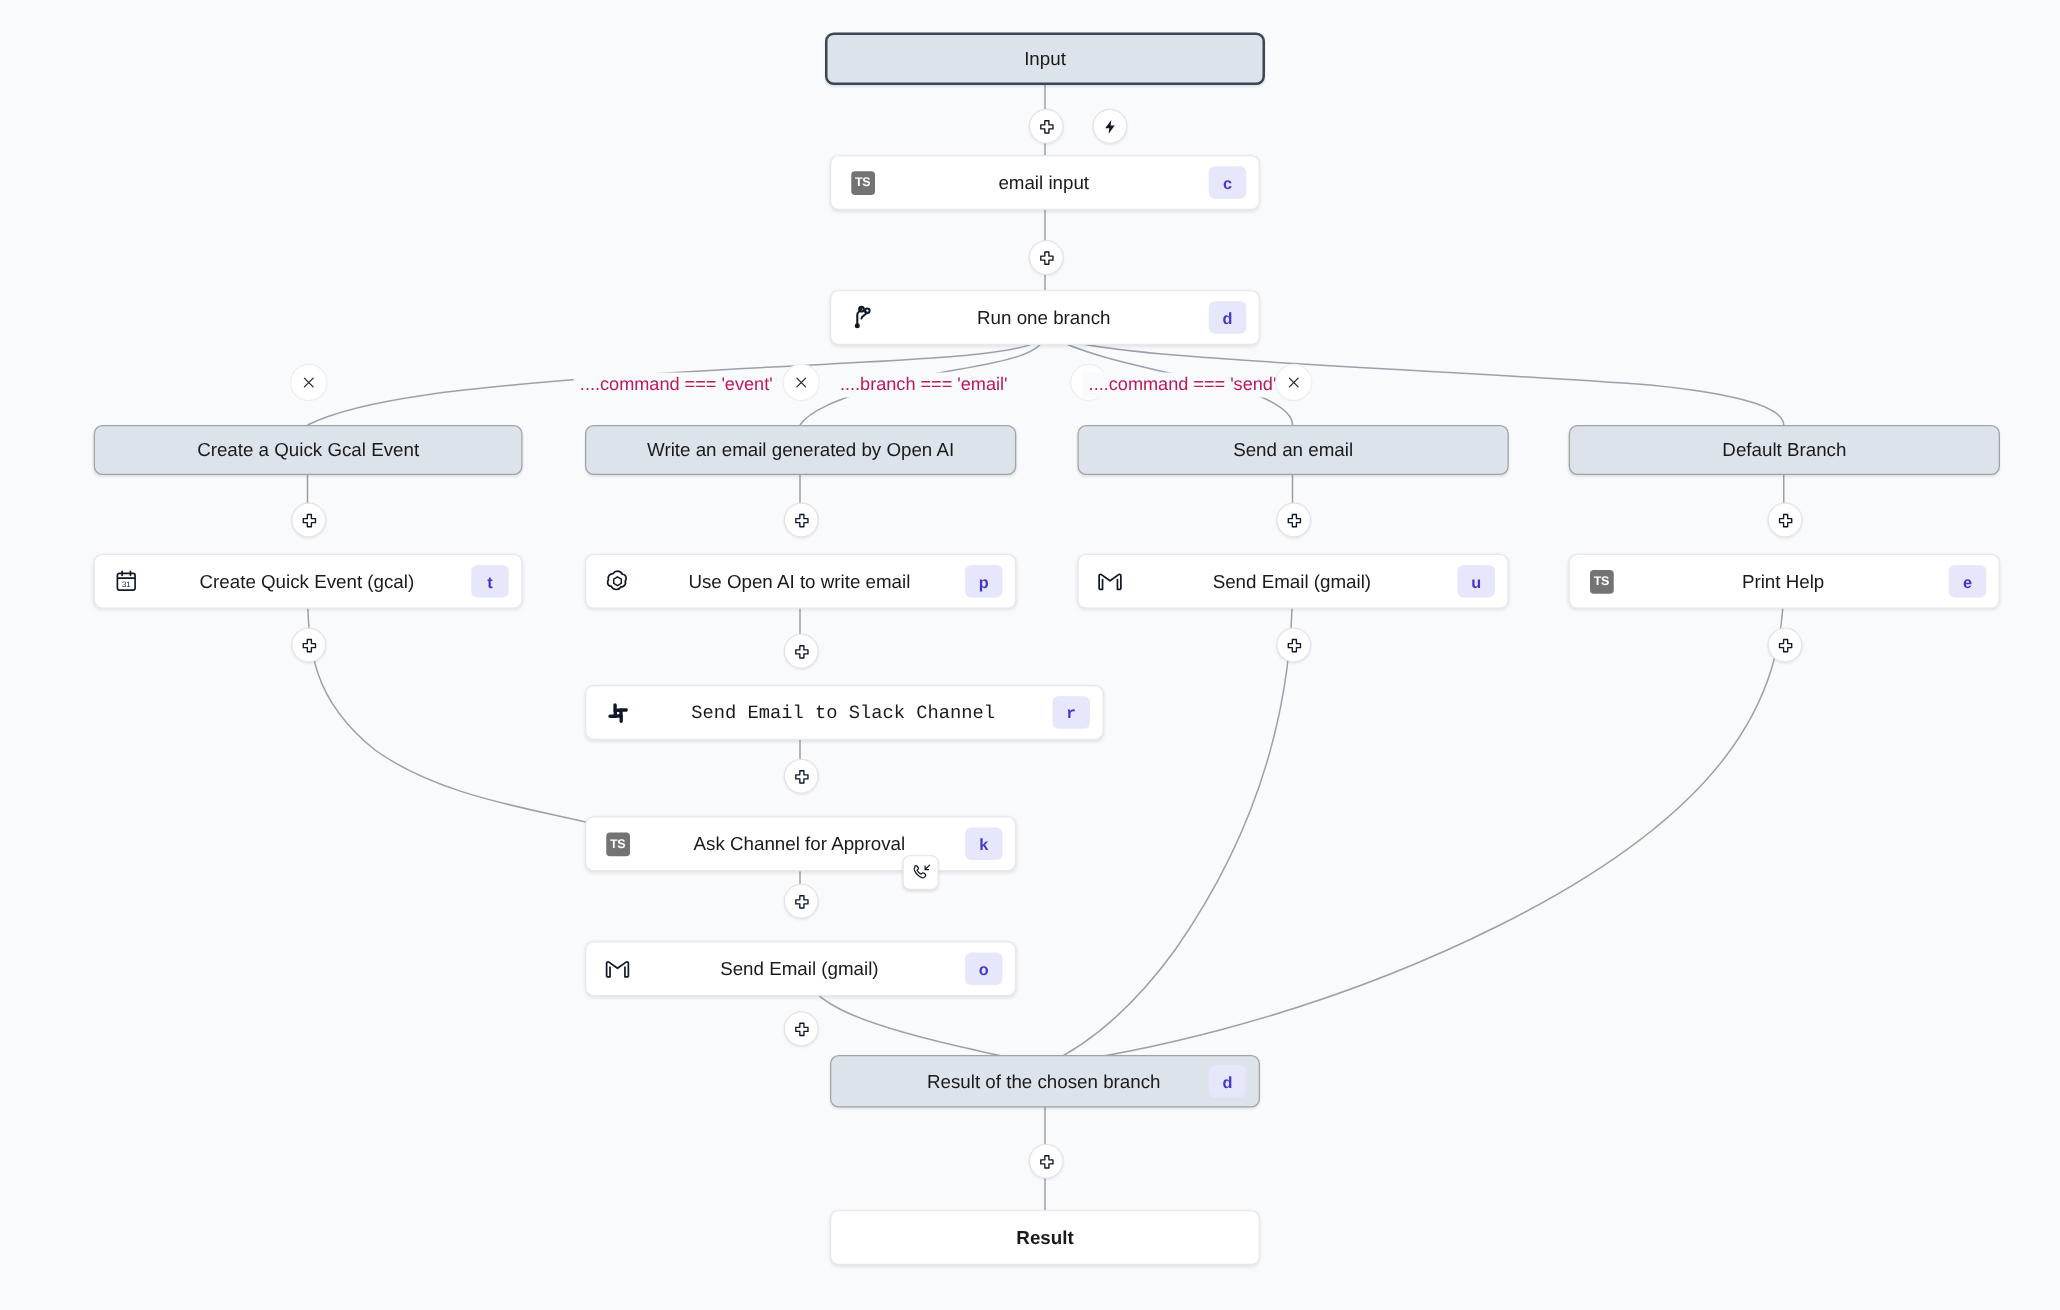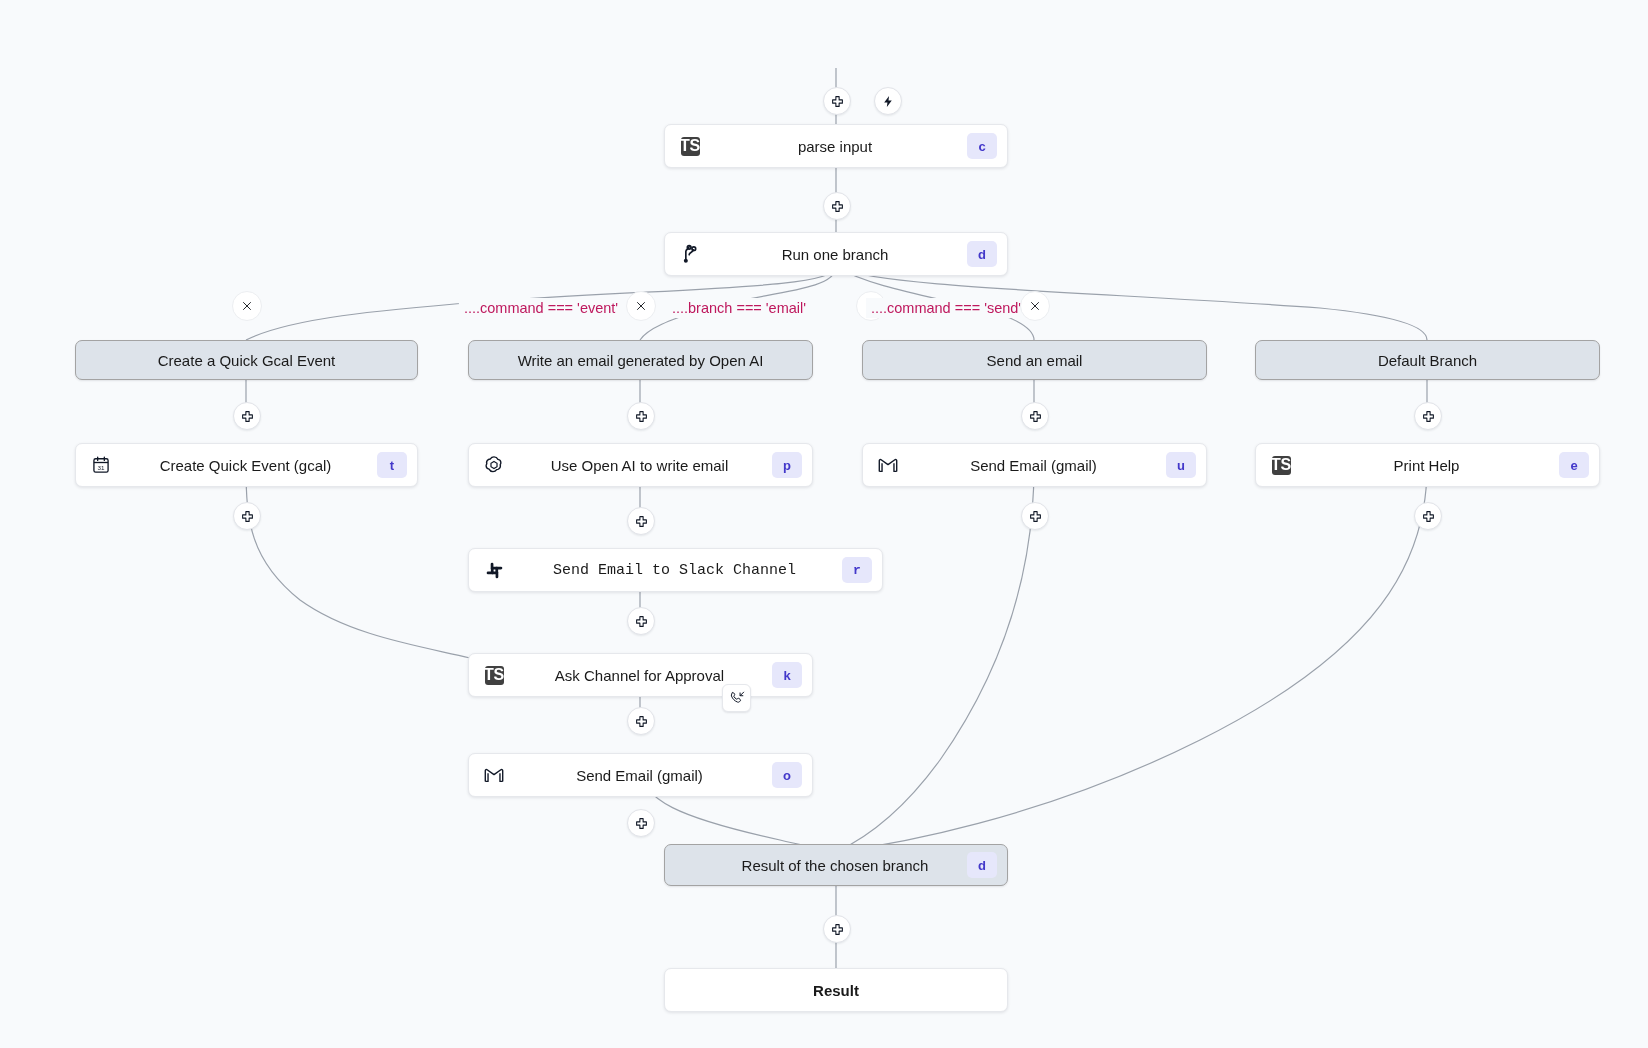--- a/index.html
+++ b/index.html
@@ -135,23 +135,23 @@
     border: 1px solid #e6e8ec;
     box-shadow: 0 1px 2px rgba(16,24,40,0.10);
     display: flex;
     align-items: center;
     justify-content: center;
   }
   .ts-icon {
     width: 19px;
     height: 19px;
     border-radius: 3px;
-    background: #404040;
+    background: #737373;
     color: #ffffff;
-    font-size: 16px;
+    font-size: 10px;
     font-weight: bold;
     display: flex;
     align-items: center;
     justify-content: center;
     letter-spacing: -0.3px;
   }
 </style>
 </head>
 <body>
 
@@ -182,37 +182,40 @@
       <path d="M640,767 C640,800 680,818 780,840 C800,845 820,848 836,852"></path>
 
       <path d="M1034,467 C1034,560 1010,660 940,760 C900,815 862,840 836,852"></path>
 
       <path d="M1427,467 C1427,560 1380,650 1200,740 C1040,820 890,845 836,852"></path>
 
       <path d="M836,876 L836,968"></path>
     </g>
   </svg>
 
+  <div class="node terminal strong" style="left:660px; top:26px; width:352px; height:42px;">
+    <span class="node-label">Input</span>
+  </div>
 
   <div class="handle" style="left:836px; top:100px;">
     <svg width="13" height="13" viewBox="0 0 24 24">
       <path d="M9 3h6v6h6v6h-6v6H9v-6H3V9h6z" fill="none" stroke="#111827" stroke-width="2" stroke-linejoin="round"></path>
     </svg>
   </div>
   <div class="handle" style="left:887px; top:100px;">
     <svg width="13" height="13" viewBox="0 0 24 24">
       <path d="M13 2L4 14h6l-1 8 9-12h-6z" fill="#111827"></path>
     </svg>
   </div>
 
   <div class="node step" style="left:664px; top:124px; width:344px; height:44px;">
     <span class="node-icon">
       <span class="ts-icon">TS</span>
     </span>
-    <span class="node-label">parse input</span>
+    <span class="node-label">email input</span>
     <span class="badge">c</span>
   </div>
 
   <div class="handle" style="left:836px; top:205px;">
     <svg width="13" height="13" viewBox="0 0 24 24">
       <path d="M9 3h6v6h6v6h-6v6H9v-6H3V9h6z" fill="none" stroke="#111827" stroke-width="2" stroke-linejoin="round"></path>
     </svg>
   </div>
 
   <div class="node step" style="left:664px; top:232px; width:344px; height:44px;">

